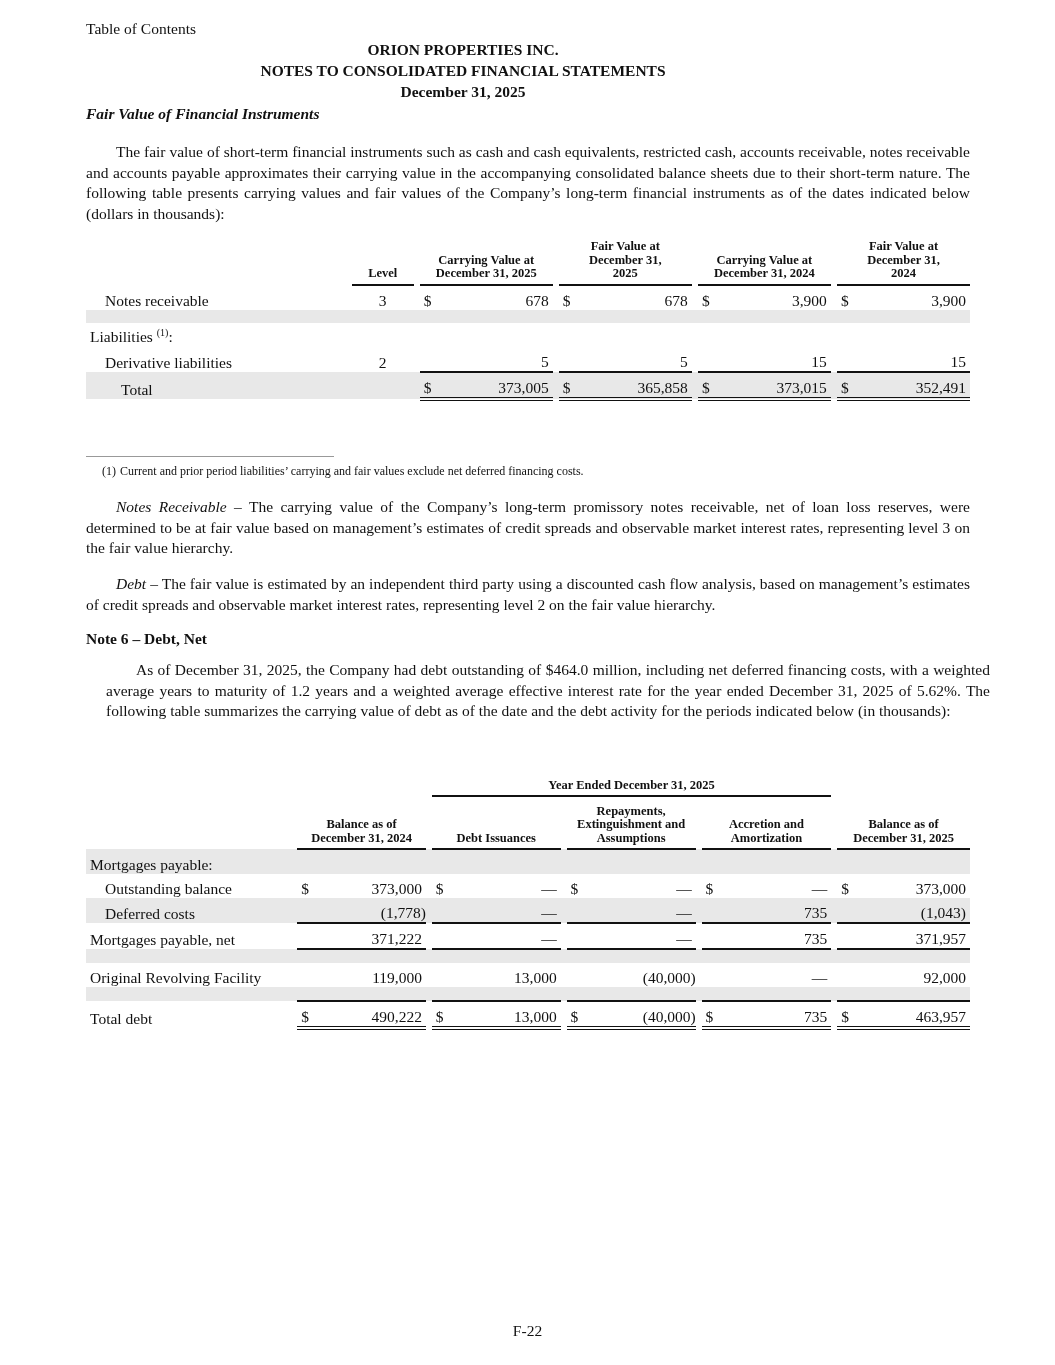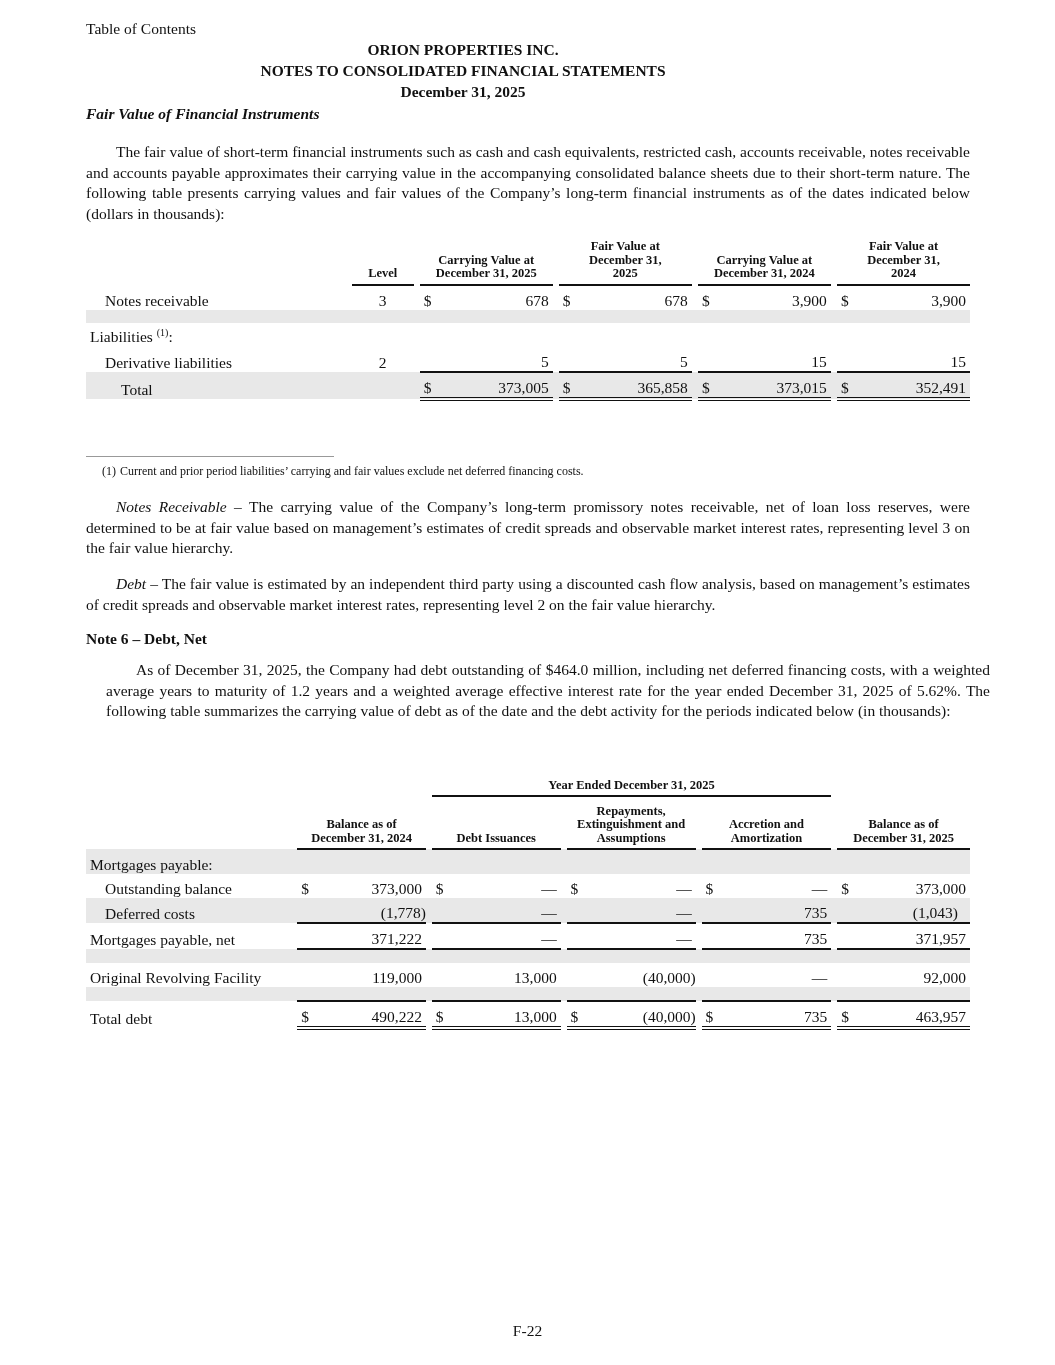--- a/index.html
+++ b/index.html
@@ -217,21 +217,21 @@
     <td class="cur c"></td>
     <td class="num c">—</td>
     <td class="gap"></td>
     <td class="cur c"></td>
     <td class="num c">—</td>
     <td class="gap"></td>
     <td class="cur c"></td>
     <td class="num c">735</td>
     <td class="gap"></td>
     <td class="cur c"></td>
-    <td class="num c" style="padding-right:12px;">(1,043)</td>
+    <td class="num c" style="padding-right:4px;">(1,043)</td>
   </tr>
   <tr class="sb">
     <td class="lbl">Mortgages payable, net</td>
     <td class="cur c"></td>
     <td class="num c">371,222</td>
     <td class="gap"></td>
     <td class="cur c"></td>
     <td class="num c">—</td>
     <td class="gap"></td>
     <td class="cur c"></td>

